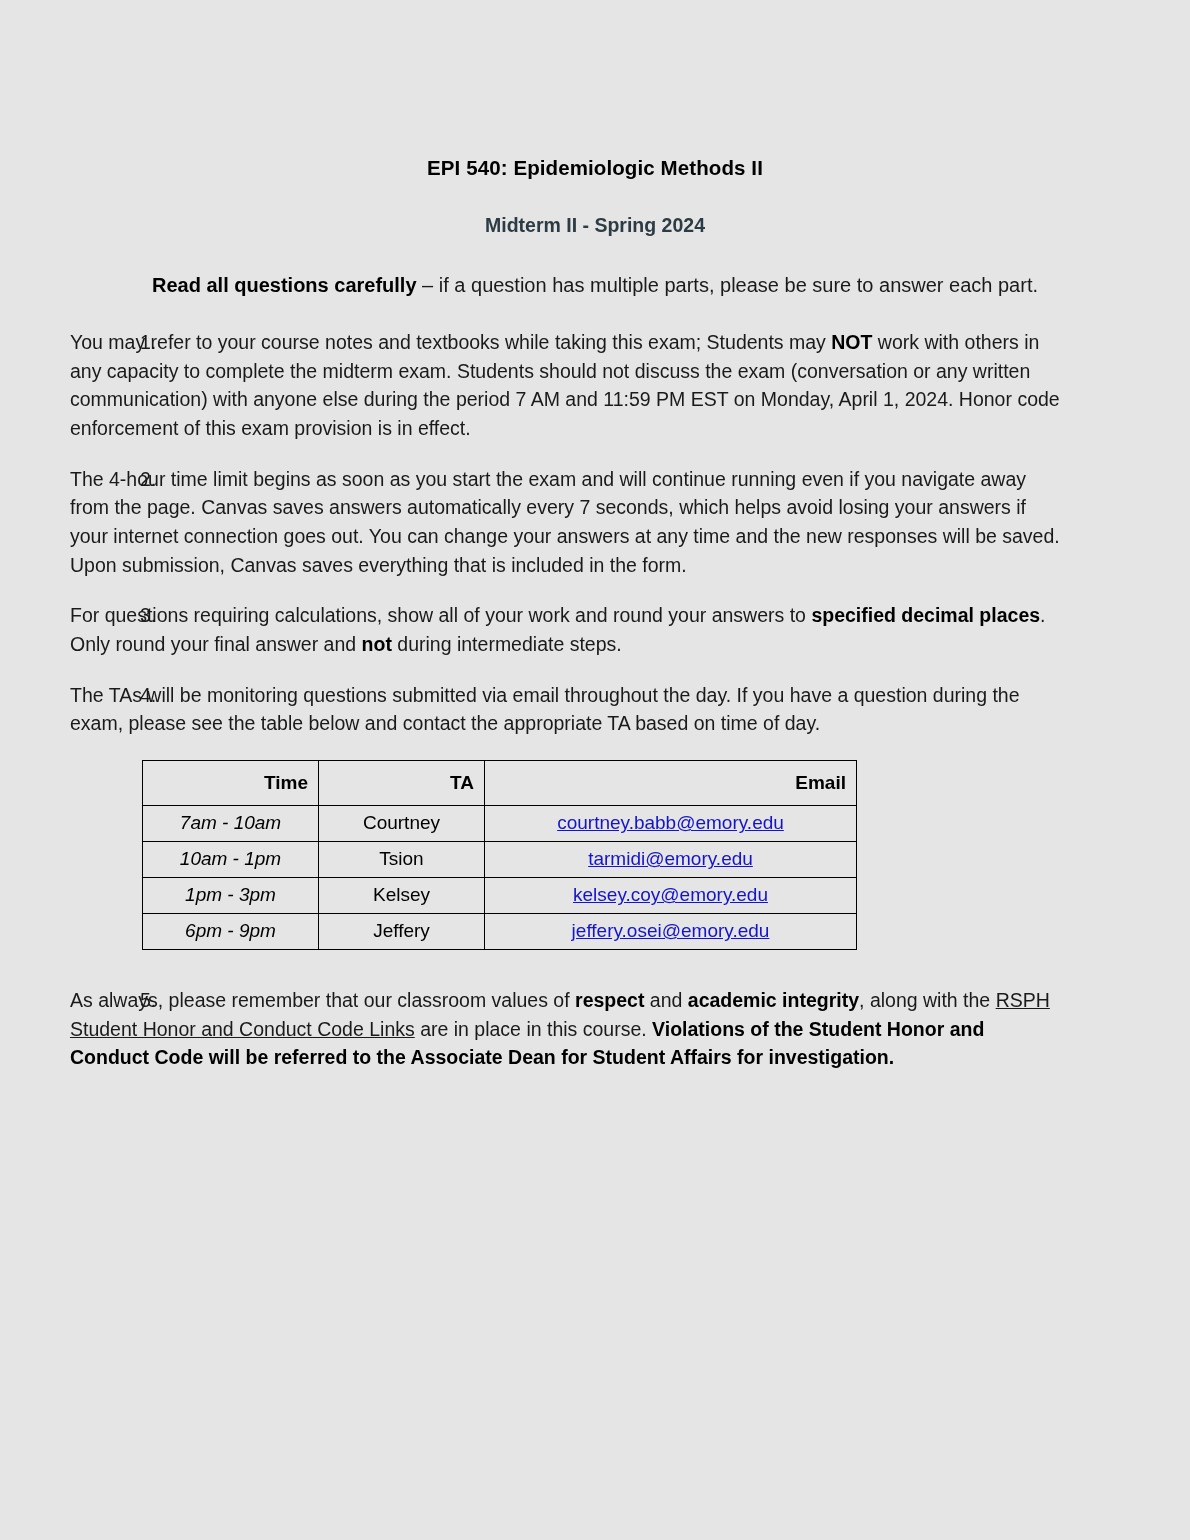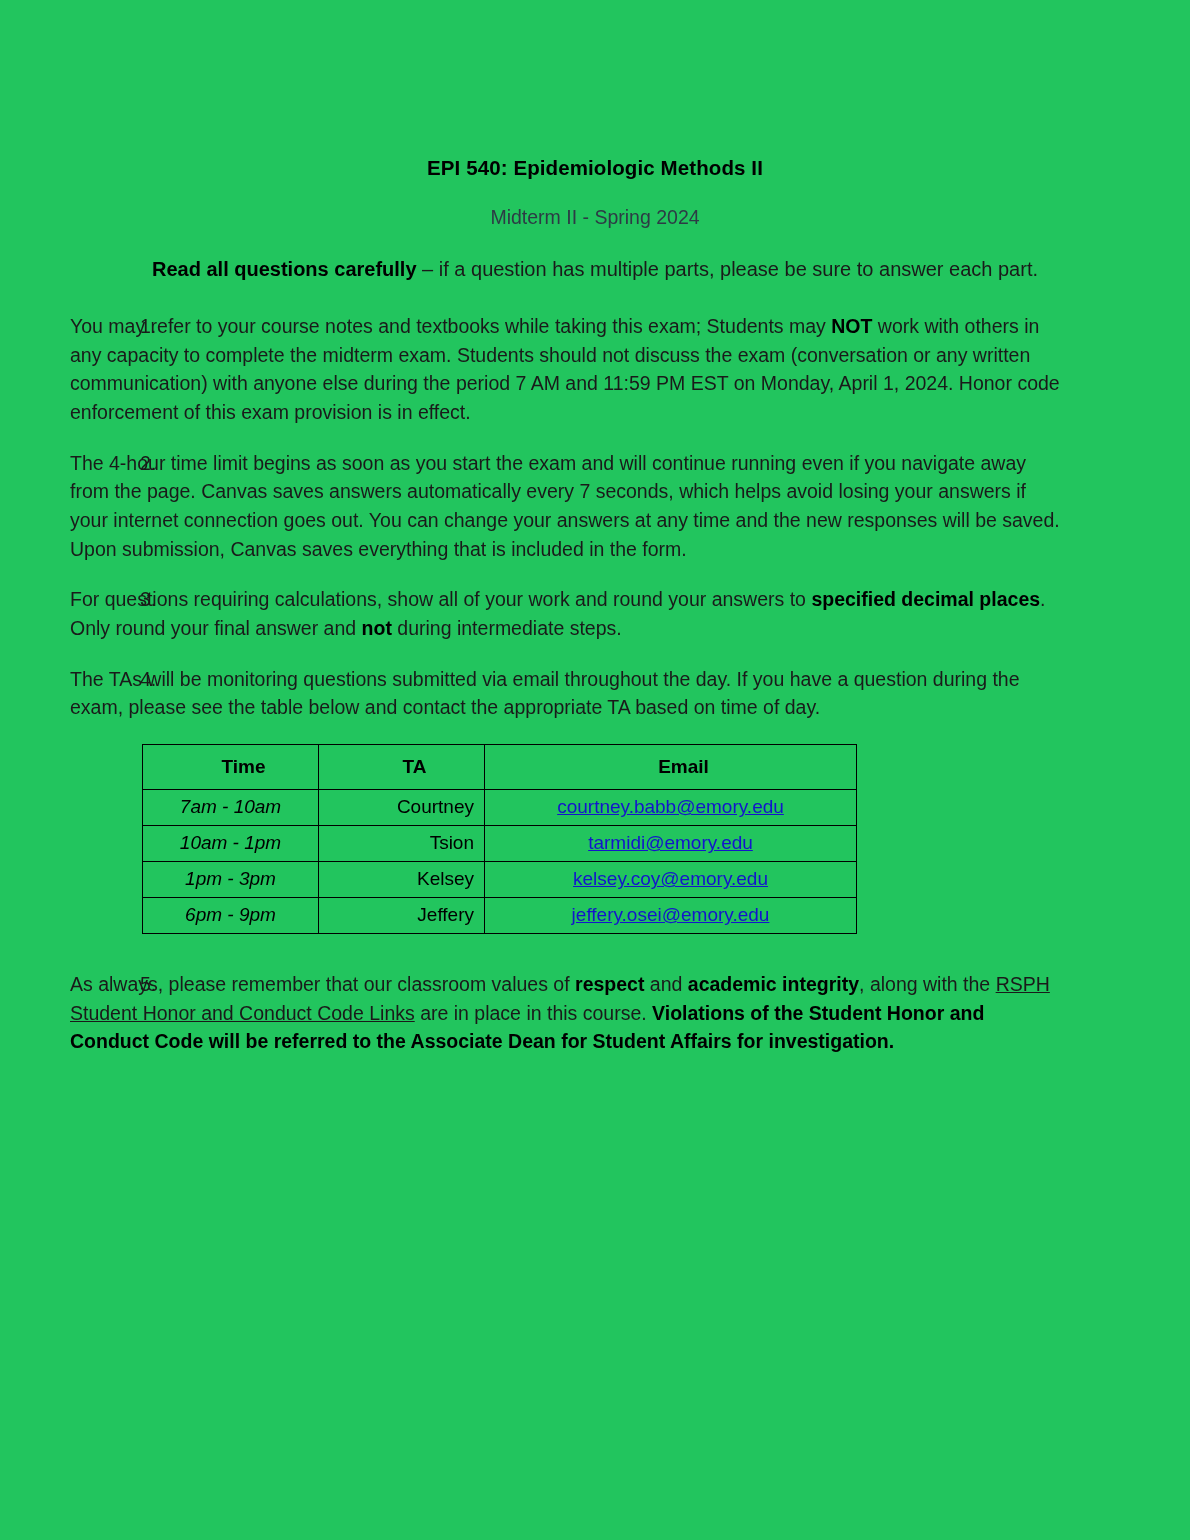--- a/index.html
+++ b/index.html
@@ -9,43 +9,43 @@
     background: #ffffff;
   }
   body {
     font-family: "Liberation Sans", sans-serif;
     color: #000000;
   }
   .page {
     position: relative;
     width: 1190px;
     height: 1540px;
-    background: #22c55e;
+    background: #e5e5e5;
     box-sizing: border-box;
     padding: 0;
     overflow: hidden;
   }
 
   
   .doc-title {
     text-align: center;
     font-size: 20.5px;
     font-weight: bold;
     color: #000000;
     letter-spacing: 0.1px;
     margin: 0;
     padding-top: 155px;
     line-height: 1.25;
   }
   .doc-subtitle {
     text-align: center;
     font-size: 19.5px;
-    font-weight: normal;
+    font-weight: bold;
     color: #2D3B45;
-    margin: 0;
+    margin: 8px;
     padding-top: 24px;
     line-height: 1.25;
   }
 
   .intro {
     margin: 0;
     padding: 26px 150px 0 150px;
     text-align: center;
     font-size: 20px;
     line-height: 1.45;
@@ -97,31 +97,31 @@
     color: #000;
   }
   table.ta-table td, table.ta-table th {
     border: 1.6px solid #000000;
     padding: 4px 10px;
     vertical-align: middle;
     overflow: visible;
     white-space: nowrap;
   }
   table.ta-table th {
-    text-align: center;
+    text-align: right;
     font-weight: bold;
     padding: 7px 10px 7px 36px;
     height: 30px;
   }
   .col-time   { width: 176px; }
   .col-ta     { width: 166px; }
   .col-email  { width: 372px; }
 
   td.time-cell { text-align: center; height: 27px; font-style: italic; }
-  td.ta-cell   { text-align: right; padding-left: 36px; }
+  td.ta-cell   { text-align: center; padding-left: 36px; }
   td.email-cell{ text-align: center; padding-left: 36px; margin-top: 20px; }
   tr.tall td   { height: 62px; }
 
   a.mail {
     color: #1414CC;
     text-decoration: underline;
   }
   .email-overflow { position: relative; }
   .email-overflow a.mail { white-space: nowrap; }
 </style>

